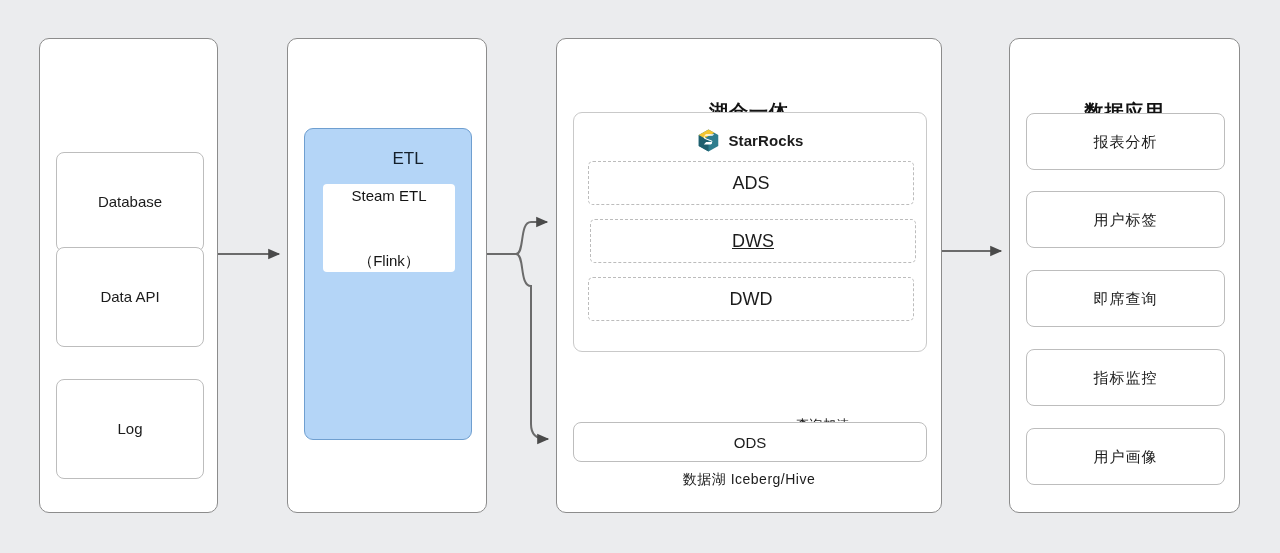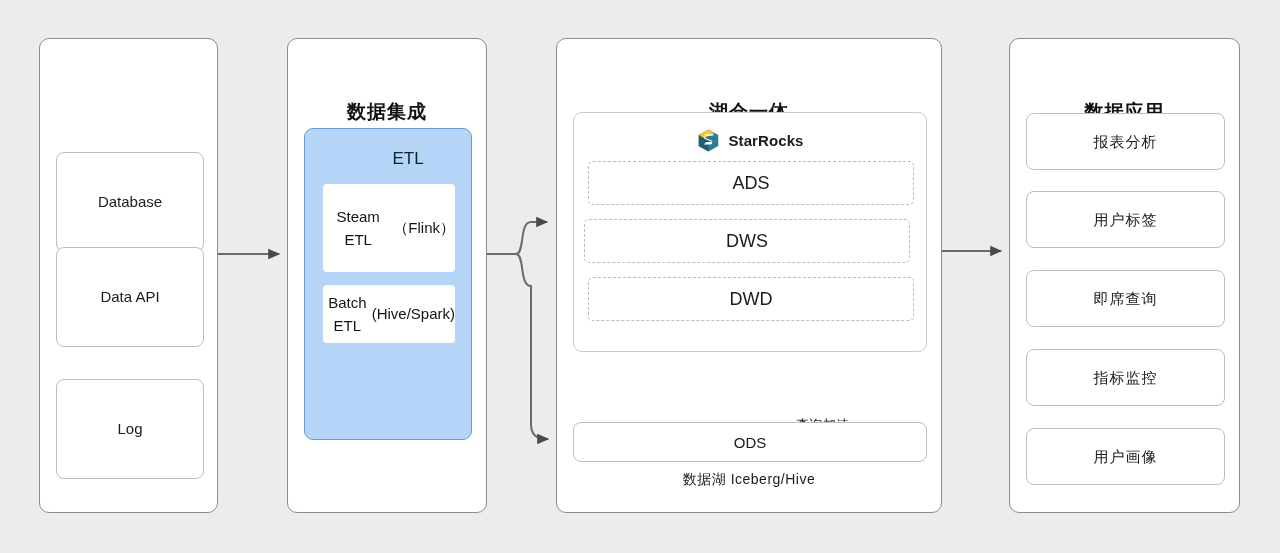--- a/index.html
+++ b/index.html
@@ -75,20 +75,21 @@
     font-weight: 400;
     color: #14202c;
   }
   .etl-sub {
     position: absolute;
     background: #ffffff;
     border: none;
     border-radius: 4px;
     box-sizing: border-box;
     display: flex;
+    flex-direction: column;
     align-items: center;
     justify-content: space-between;
     font-size: 15px;
     color: #141414;
     line-height: 1.55;
     text-align: center;
   }
 
   
   .sr-panel {
@@ -196,34 +197,29 @@
   <div class="column" style="left:39px; top:38px; width:179px; height:475px;">
 
     <div class="item-box" style="left:16px; top:77px; width:148px; height:100px;margin-top:36px;">Database</div>
 
     <div class="item-box" style="left:16px; top:208px; width:148px; height:100px;">Data API</div>
 
     <div class="item-box" style="left:16px; top:340px; width:148px; height:100px;">Log</div>
   </div>
 
   <div class="column" style="left:287px; top:38px; width:200px; height:475px;">
-    <div class="column-title" style="top:60px;">数据集成</div>
 
     <div class="etl-panel" style="left:16px; top:89px; width:168px; height:312px;">
       <div class="etl-panel-title" style="top:20px;padding-left:40px;">ETL</div>
 
       <div class="etl-sub" style="left:18px; top:55px; width:132px; height:88px;">
         <span>Steam ETL</span>
         <span>（Flink）</span>
       </div>
 
-      <div class="etl-sub" style="left:18px; top:156px; width:132px; height:58px;">
-        <span>Batch ETL</span>
-        <span>(Hive/Spark)</span>
-      </div>
     </div>
   </div>
 
   <div class="column" style="left:556px; top:38px; width:386px; height:475px;">
     <div class="column-title" style="top:60px;">湖仓一体</div>
 
     <div class="sr-panel" style="left:16px; top:73px; width:354px; height:240px;">
 
       <div class="sr-logo-wrap" style="top:14px; height:26px;">
         <svg width="25" height="25" viewBox="0 0 64 64" xmlns="http://www.w3.org/2000/svg">
@@ -234,21 +230,21 @@
 
           <path d="M7 18 L32 4 L47 12 L22 26 Z" fill="#f4c531"></path>
 
           <path d="M42 20 L24 20 C19 20 18 26 23 28 L38 34 C43 36 42 42 37 42 L20 42
                    L26 36 L40 36 C43 36 43 33 40 32 L25 26 C20 24 21 16 27 16 L47 16 Z" fill="#ffffff"></path>
         </svg>
         <span class="sr-logo-text">StarRocks</span>
       </div>
 
       <div class="dashed-box" style="left:14px; top:48px; width:326px; height:44px;">ADS</div>
-      <div class="dashed-box" style="left:10px; top:106px; width:326px; height:44px;">DWS</div>
+      <div class="dashed-box" style="left:16px; top:106px; width:326px; height:44px;text-decoration:underline;">DWS</div>
       <div class="dashed-box" style="left:14px; top:164px; width:326px; height:44px;">DWD</div>
     </div>
 
     <div class="accel-label" style="left:239px; top:377px;">查询加速</div>
 
     <div class="ods-box" style="left:16px; top:383px; width:354px; height:40px;">ODS</div>
 
     <div class="lake-caption" style="top:432px;">数据湖 Iceberg/Hive</div>
   </div>
 

